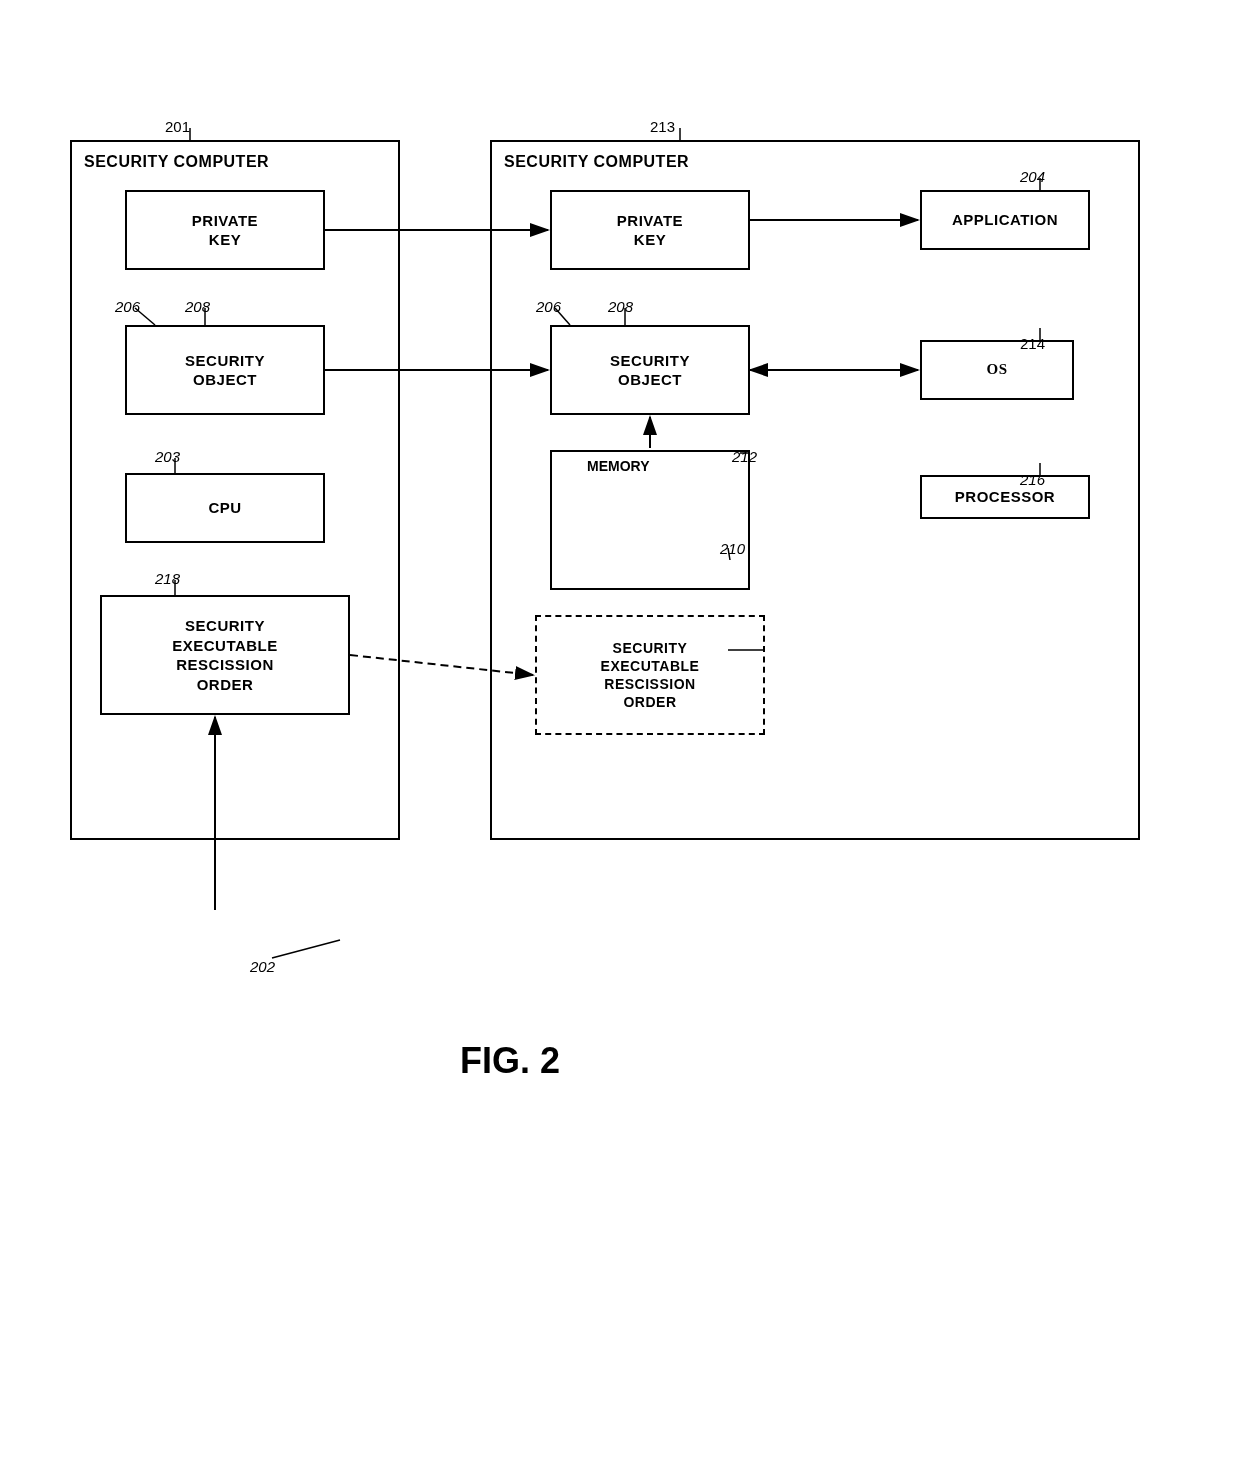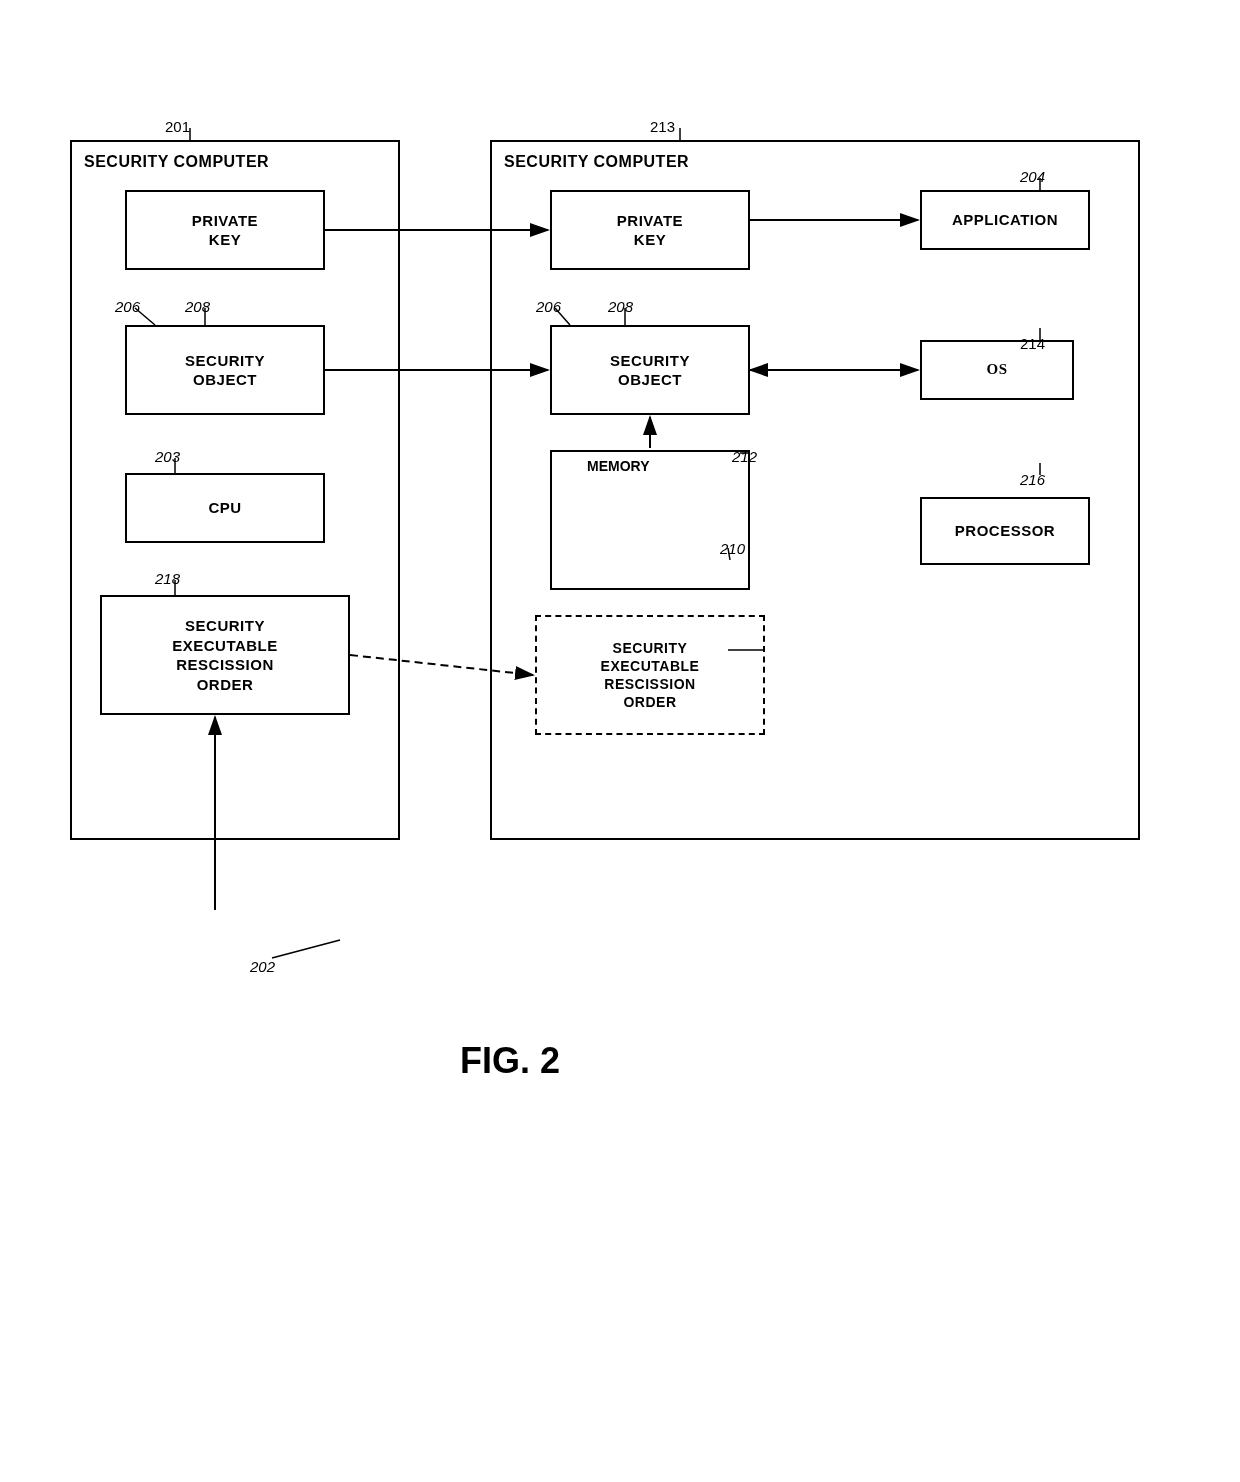--- a/index.html
+++ b/index.html
@@ -118,21 +118,21 @@
 ORDER</div>
 
   <div class="box" style="left:860px; top:130px; width:170px; height:60px;">APPLICATION</div>
 
   <div class="label-ref" style="left:960px; top:108px; font-style:italic;">204</div>
 
   <div class="box" style="left:860px; top:280px; width:154px; height:60px;font-family:Liberation Serif, serif;">OS</div>
 
   <div class="label-ref" style="left:960px; top:275px; ">214</div>
 
-  <div class="box" style="left:860px; top:437px; width:170px; height:68px;">PROCESSOR</div>
+  <div class="box" style="left:860px; top:415px; width:170px; height:44px;">PROCESSOR</div>
 
   <div class="label-ref" style="left:960px; top:393px; font-style:italic;margin-top:18px;">216</div>
 
 
   <div class="label-ref" style="left:190px; top:898px; font-style:italic;">202</div>
 
   <div class="fig-label" style="left:400px; top:980px; font-size:36px;">FIG. 2</div>
 
   <svg class="svg-overlay" viewBox="0 0 1120 1300">
     <defs>

